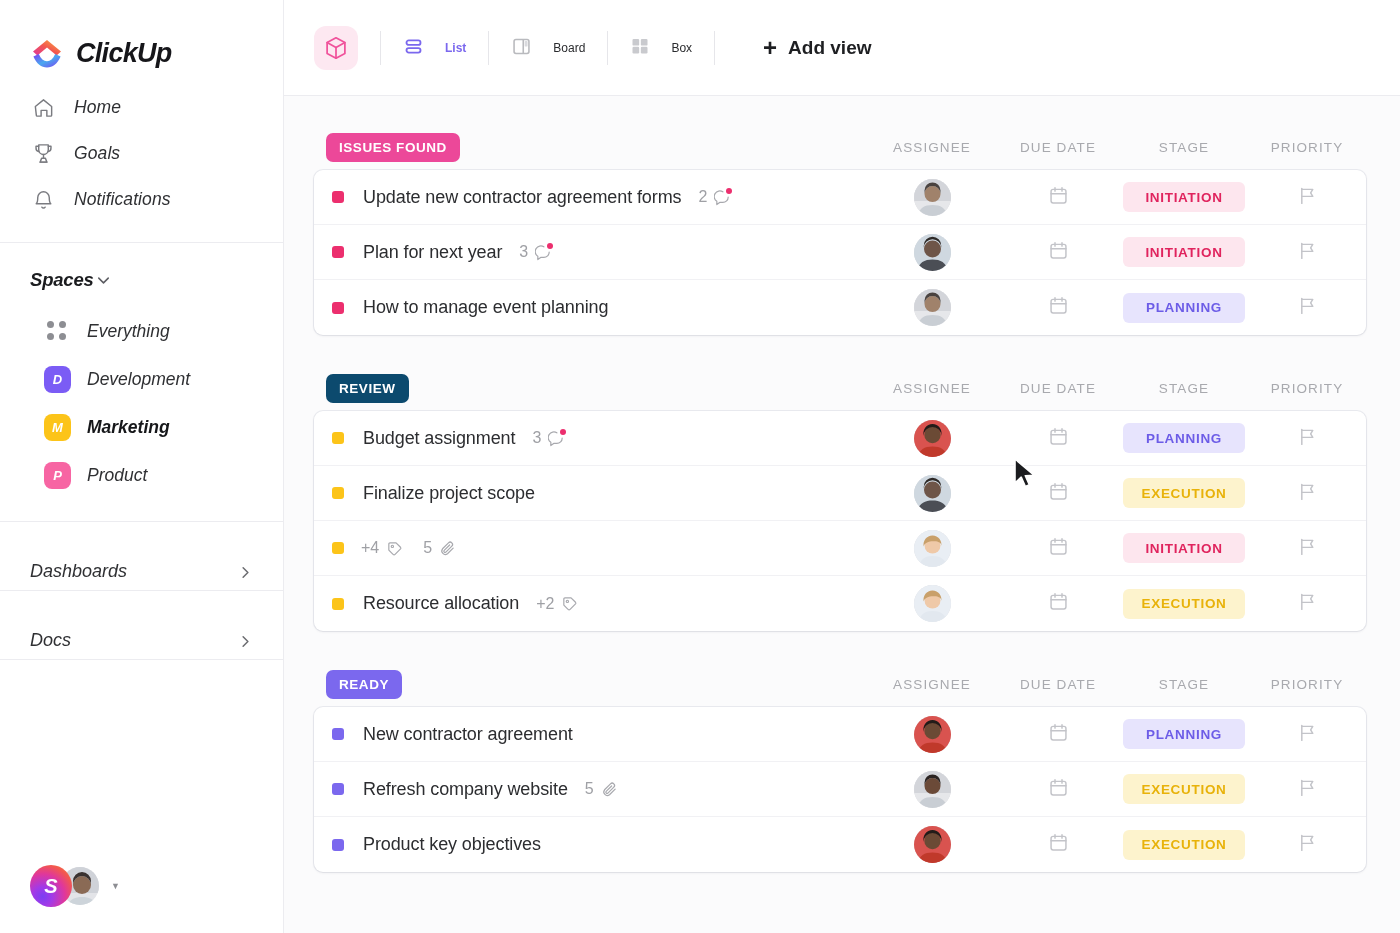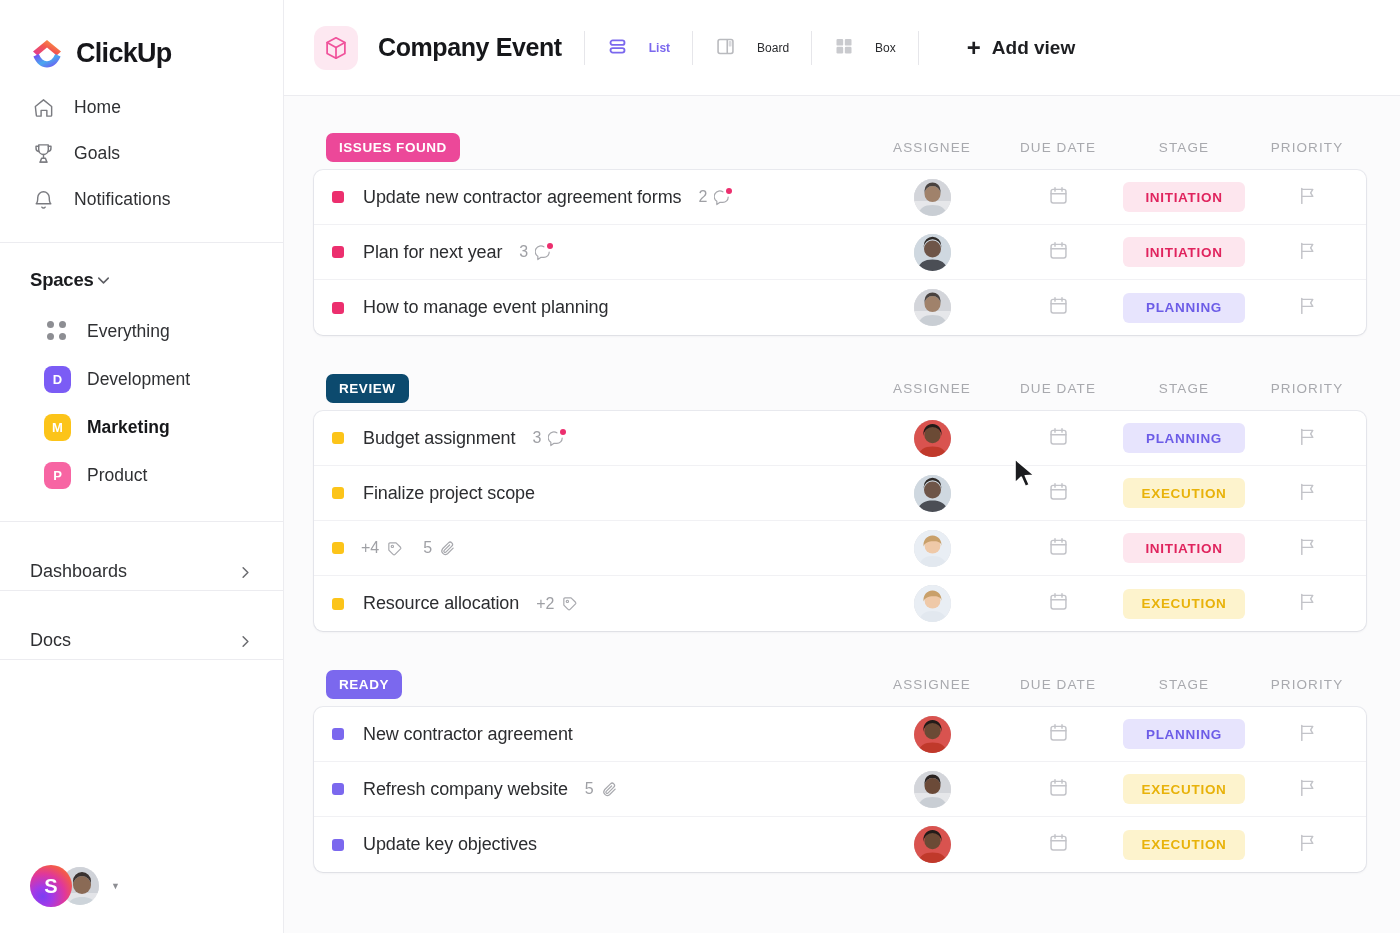--- a/index.html
+++ b/index.html
@@ -12,21 +12,21 @@
   }
   .app { display: flex; width: 1400px; height: 933px; }
 
   
   .sidebar {
     width: 284px; height: 933px;
     background: #ffffff;
     border-right: 1px solid #ececf0;
     flex: 0 0 284px;
     position: relative;
-    display: flex; flex-direction: column;
+    display: flex; flex-direction: column; font-style: italic;
   }
   .logo-row {
     display: flex; align-items: center; gap: 12px;
     padding: 28px 0 0 30px; height: 78px;
   }
   .logo-mark { width: 34px; height: 34px; position: relative; }
   .brand-text {
     font-size: 27px; font-weight: bold; color: #16161a;
     letter-spacing: -0.7px;
   }
@@ -316,21 +316,20 @@
   <section class="main">
 
     <header class="topbar">
       <span class="list-icon-box">
         <svg width="26" height="26" viewBox="0 0 24 24" fill="none" stroke="#f0529b" stroke-width="1.6" stroke-linecap="round" stroke-linejoin="round">
           <path d="M12 2.6 20.2 7v10L12 21.4 3.8 17V7z"></path>
           <path d="M3.8 7 12 11.6 20.2 7"></path>
           <path d="M12 11.6v9.8"></path>
         </svg>
       </span>
-      <span class="page-title">Company Event</span>
 
       <span class="vsep"></span>
 
       <span class="view-tab active">
         <span>
           <svg width="21" height="21" viewBox="0 0 24 24" fill="none" stroke="#7b68ee" stroke-width="2.1" stroke-linecap="round">
             <rect x="4" y="5" width="16" height="5.2" rx="2.6"></rect>
             <rect x="4" y="13.8" width="16" height="5.2" rx="2.6"></rect>
           </svg>
         </span>
@@ -808,21 +807,21 @@
                       <path d="M5.5 5h12.5l-2.4 4 2.4 4H5.5"></path>
                     </svg>
                 </span>
               </span>
             </div>
           </div>
 
           <div class="row">
             <div class="row-left">
               <span class="status-dot" style="background:#7b68ee"></span>
-              <span class="task-name">Update key objectives</span>
+              <span class="task-name">Product key objectives</span>
             </div>
             <div class="row-right">
               <span class="cell c-assignee">
                 <span class="avatar"><svg width="37" height="37" viewBox="0 0 37 37">
                       <rect width="37" height="37" fill="#d9534f"></rect>
                       <circle cx="18.5" cy="15" r="8.2" fill="#6b4a35"></circle>
                       <path d="M9.5 16a9 9 0 0 1 18 0c1-7-3-12-9-12s-10 5-9 12z" fill="#221c19"></path>
                       <path d="M4 37c1-7.5 6.5-10.5 14.5-10.5S32 29.5 33 37z" fill="#c0392b"></path>
                     </svg></span>
               </span>

